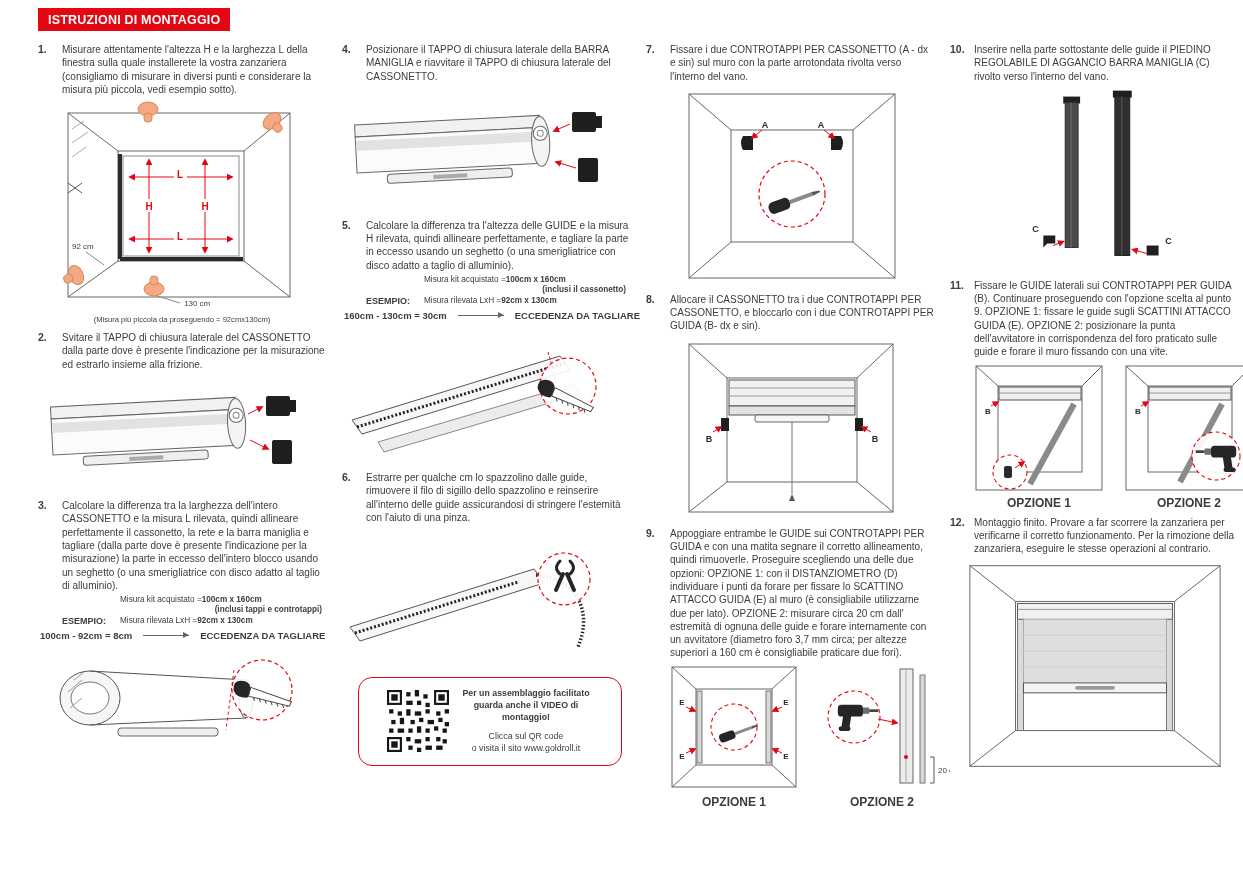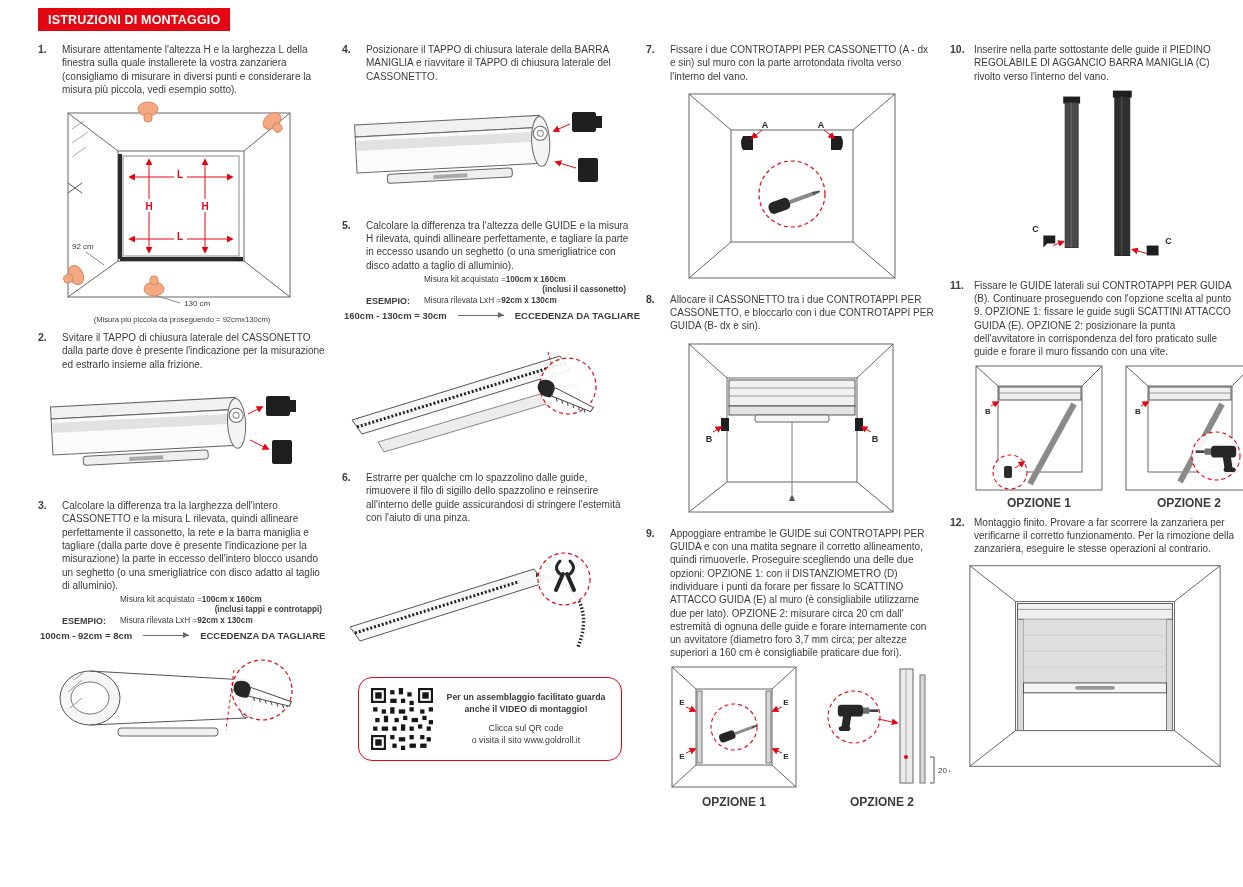--- a/index.html
+++ b/index.html
@@ -16,21 +16,21 @@
   .fig-caption{font-size:7.6px;text-align:center;margin-top:0;color:#3c3c3b}
   .esempio{display:flex;gap:8px;margin:2px 0 3px 24px;font-size:8.2px;align-items:flex-end}
   .es-label{font-weight:bold;font-size:9px;flex:0 0 50px}
   .es-rows{flex:1}
   .es-row{display:flex;gap:0;margin-bottom:1px;white-space:nowrap}
   .es-note{font-weight:bold;text-align:right;margin:0 0 2px 0;padding-right:4px}
   .bold{font-weight:bold}
   .formula-row{display:flex;align-items:center;gap:11px;margin:4px 0 2px 2px;font-size:9.5px;font-weight:bold;white-space:nowrap}
   .farrow{width:46px;height:1px;background:#666;position:relative;flex:0 0 46px}
   .farrow::after{content:"";position:absolute;right:0;top:-3px;border-left:6px solid #666;border-top:3px solid transparent;border-bottom:3px solid transparent}
-  .qr-box{border:1.6px solid #e30613;border-radius:14px;padding:10px 12px;display:flex;gap:10px;align-items:center;margin:8px 0 0 16px;width:264px;background:#fff}
+  .qr-box{border:1.6px solid #e30613;border-radius:14px;padding:10px 28px;display:flex;gap:10px;align-items:center;margin:8px 0 0 16px;width:264px;background:#fff}
   .qr-text{font-size:8.8px;text-align:center;flex:1;line-height:1.35}
   .qr-text .b{font-weight:bold;display:block;margin-bottom:7px}
   .opt-row{display:flex;gap:12px;justify-content:flex-start;margin-left:20px}
   .opt{text-align:center}
   .opt-label{font-weight:bold;font-size:12px;margin-top:2px}
   svg{display:block}
   svg text{font-family:"Liberation Sans",sans-serif}
   .red-lbl{fill:#e30613;font-weight:bold;font-size:10px;text-anchor:middle}
   .lbl{fill:#2a2a2a;font-weight:bold;font-size:9px;text-anchor:middle}
   .lbl-s{fill:#2a2a2a;font-weight:bold;font-size:8px;text-anchor:middle}

